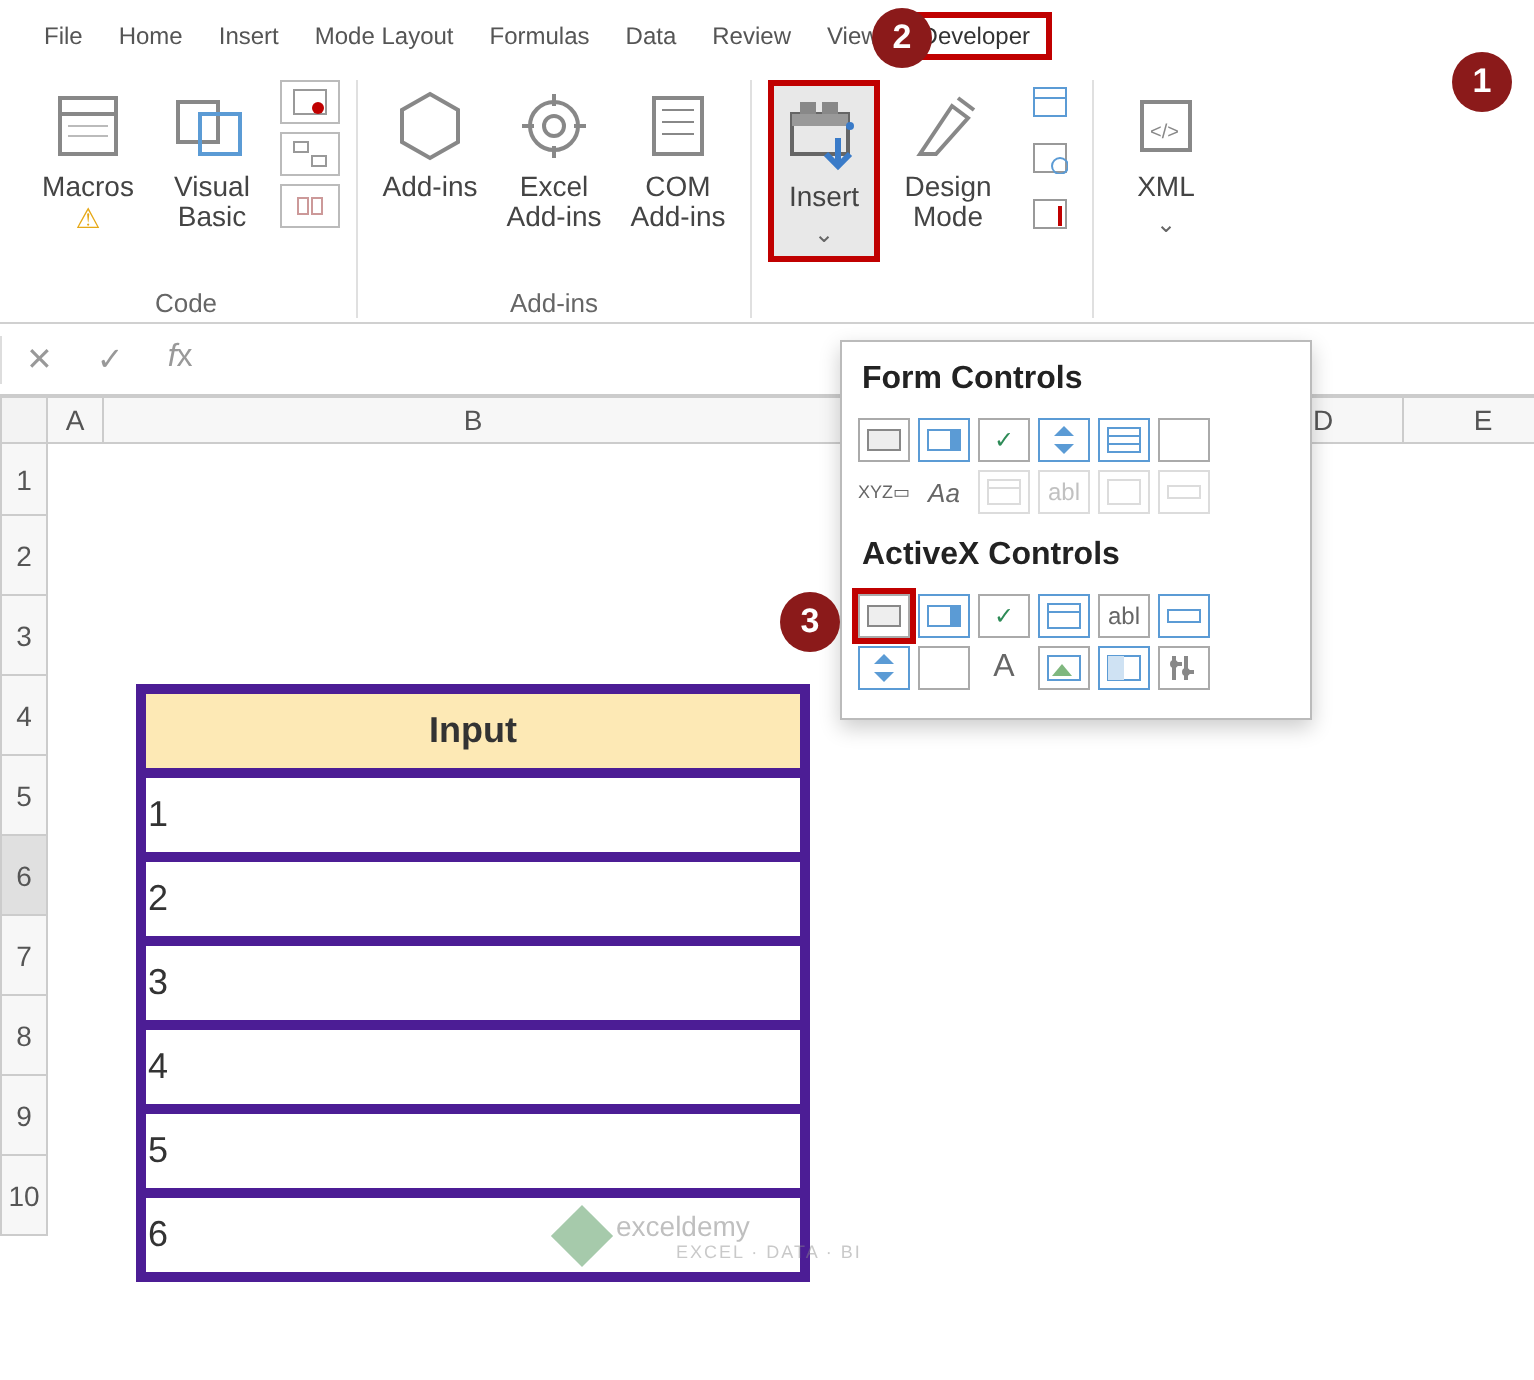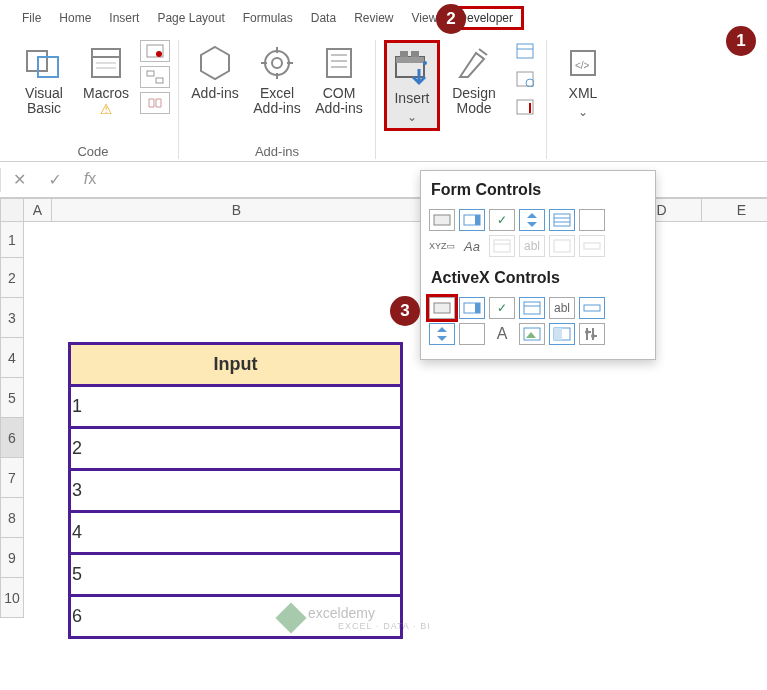--- a/index.html
+++ b/index.html
@@ -47,21 +47,21 @@
   .rowheads { position:absolute; left:0; top:24px; width:24px; display:flex; flex-direction:column; }
   .rowheads div { height:40px; border:1px solid #ccc; border-top:none; background:#f7f7f7; font-size:14px; color:#555; display:flex; align-items:center; justify-content:center; }
   .rowheads div.first { height:36px; }
   .rowheads div.active { background:#e0e0e0; }
 
   
   .title-banner { position:absolute; left:52px; top:60px; width:340px; text-align:center; font-size:22px; font-weight:600; color:#1f5aa6; font-style:italic; padding-bottom:4px; border-bottom:2px solid #6aa8e8; }
 
   
   .dtable { position:absolute; left:68px; top:144px; border-collapse:collapse; }
-  .dtable th, .dtable td { border:3px solid #4c1d95; width:332px; font-size:18px; }
+  .dtable th, .dtable td { border:5px solid #4c1d95; width:332px; font-size:18px; }
   .dtable th { height:42px; background:#fde9b5; font-weight:700; color:#333; }
   .dtable td { height:42px; color:#333; }
 
   
   .dropdown-panel { position:absolute; left:420px; top:170px; width:236px; background:#fff; border:1px solid #bbb; box-shadow:0 4px 10px rgba(0,0,0,0.2); z-index:30; padding:6px; }
   .dp-title { font-weight:700; font-size:16px; padding:4px 4px 8px; color:#222; }
   .dp-grid { display:grid; grid-template-columns:repeat(6, 26px); grid-auto-rows:22px; gap:4px; padding:2px 2px 8px; }
   .dp-ico { border:1px solid #aaa; display:flex; align-items:center; justify-content:center; font-size:12px; color:#666; background:#fff; }
   .dp-ico.blue { border-color:#5b9bd5; color:#2e75b6; }
   .dp-ico.txt { border:none; font-size:13px; font-style:italic; }
@@ -78,52 +78,52 @@
 <body>
 
 <div class="badge" style="left:726px; top:26px;">1</div>
 <div class="badge" style="left:436px; top:4px;">2</div>
 <div class="badge" style="left:390px; top:296px;">3</div>
 
 <div class="menubar">
   <div class="tab">File</div>
   <div class="tab">Home</div>
   <div class="tab">Insert</div>
-  <div class="tab">Page Layout</div>
+  <div class="tab">Mode Layout</div>
   <div class="tab">Formulas</div>
   <div class="tab">Data</div>
   <div class="tab">Review</div>
   <div class="tab">View</div>
   <div class="tab active">Developer</div>
 </div>
 
 <div class="ribbon">
 
   <div class="group">
     <div class="group-body">
       <div class="btn-big">
         <div class="ico">
           <svg width="40" height="40" viewBox="0 0 40 40">
-              <rect x="3" y="8" width="20" height="20" fill="none" stroke="#888" stroke-width="2"></rect>
-              <rect x="14" y="14" width="20" height="20" fill="none" stroke="#5b9bd5" stroke-width="2"></rect>
-            </svg>
-        </div>
-        <span class="txt">Visual Basic</span>
-      </div>
-      <div class="btn-big">
-        <div class="ico">
-          <svg width="40" height="40" viewBox="0 0 40 40">
               <rect x="6" y="6" width="28" height="28" fill="none" stroke="#888" stroke-width="2"></rect>
               <line x1="6" y1="14" x2="34" y2="14" stroke="#888" stroke-width="2"></line>
               <line x1="10" y1="20" x2="30" y2="20" stroke="#bbb"></line>
               <line x1="10" y1="25" x2="30" y2="25" stroke="#bbb"></line>
             </svg>
         </div>
         <span class="txt">Macros</span>
         <span style="color:#e6a817;position:relative;top:-2px;">⚠</span>
+      </div>
+      <div class="btn-big">
+        <div class="ico">
+          <svg width="40" height="40" viewBox="0 0 40 40">
+              <rect x="3" y="8" width="20" height="20" fill="none" stroke="#888" stroke-width="2"></rect>
+              <rect x="14" y="14" width="20" height="20" fill="none" stroke="#5b9bd5" stroke-width="2"></rect>
+            </svg>
+        </div>
+        <span class="txt">Visual Basic</span>
       </div>
       <div class="btn-col">
         <div class="mini">
             <svg width="18" height="14">
               <rect x="1" y="1" width="16" height="12" fill="none" stroke="#999"></rect>
               <circle cx="13" cy="10" r="3" fill="#c00000"></circle>
             </svg>
           </div>
         <div class="mini">
             <svg width="18" height="14">

